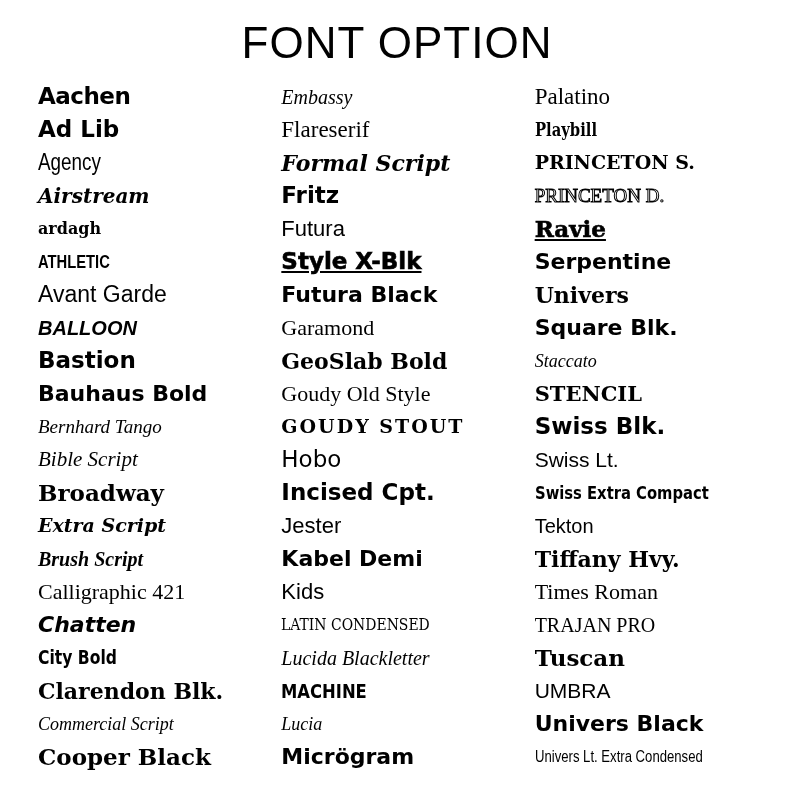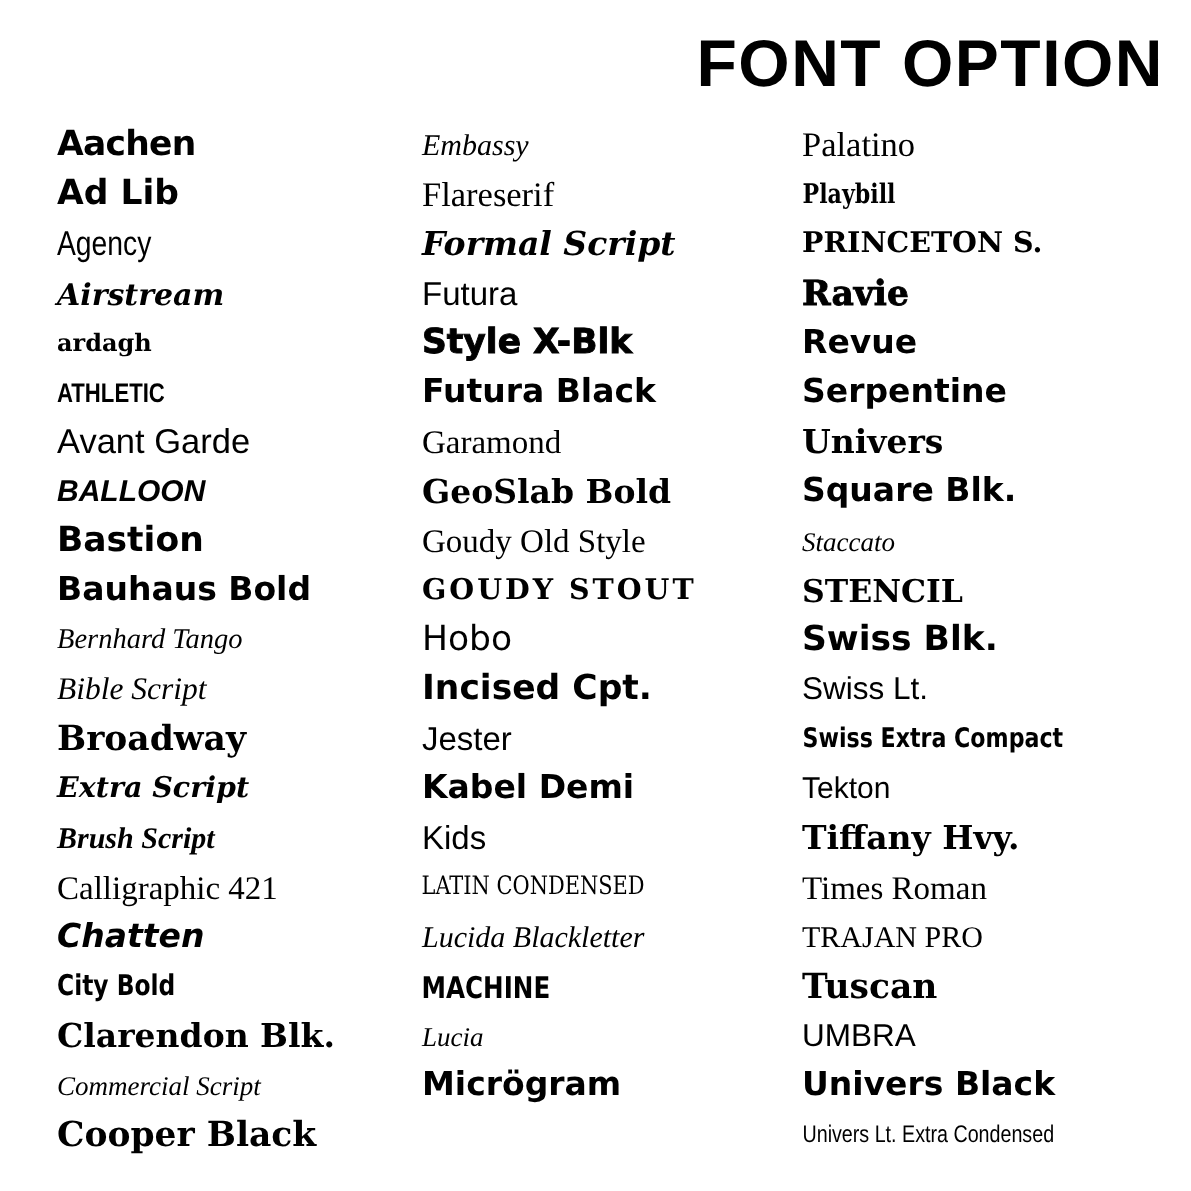--- a/index.html
+++ b/index.html
@@ -15,23 +15,23 @@
     overflow: hidden;
   }
   .page {
     position: relative;
     width: 794px;
     height: 794px;
     box-sizing: border-box;
     padding: 14px 18px 8px 18px;
   }
   .title {
-    text-align: right;
+    text-align: center;
     font-family: "Liberation Sans", sans-serif;
-    font-weight: bold;
+    font-weight: normal;
     font-size: 44px;
     letter-spacing: 1px;
     line-height: 1.05;
     margin: 6px 0 14px 0;
   }
   .columns {
     display: flex;
     flex-direction: row;
     justify-content: space-between;
     align-items: flex-start;
@@ -76,21 +76,21 @@
   .s22 { font-size: 22px; }
   .s23 { font-size: 23px; }
   .s24 { font-size: 16px; }
   .s19 { font-size: 19px; }
   .s18 { font-size: 18px; }
   .s17 { font-size: 17px; }
   .s16 { font-size: 16px; }
   .cond { transform: scaleX(0.82); transform-origin: left center; }
   .wide { letter-spacing: 2px; }
   .tight { letter-spacing: -0.5px; }
-  .heavy { font-weight: bold; -webkit-text-stroke: 0.6px #000; }
+  .heavy { font-weight: bold; text-decoration: underline; -webkit-text-stroke: 0.6px #000; }
   .outline {
     color: #ffffff;
     -webkit-text-stroke: 1px #000000;
   }
 </style>
 </head>
 <body>
 
 <div class="page">
 
@@ -166,20 +166,23 @@
         <div class="row">
           <span class="item f-serif i s20">Embassy</span>
         </div>
         <div class="row">
           <span class="item f-serif s23">Flareserif</span>
         </div>
         <div class="row">
           <span class="item f-dserif b i s22">Formal Script</span>
         </div>
         <div class="row">
+          <span class="item f-dsans b s23">Fritz</span>
+        </div>
+        <div class="row">
           <span class="item f-sans s22">Futura</span>
         </div>
         <div class="row">
           <span class="item f-dsans b s23 heavy">Style X-Blk</span>
         </div>
         <div class="row">
           <span class="item f-dsans b s22">Futura Black</span>
         </div>
         <div class="row">
           <span class="item f-serif s22">Garamond</span>
@@ -228,24 +231,24 @@
         <div class="row">
           <span class="item f-serif s23">Palatino</span>
         </div>
         <div class="row">
           <span class="item f-dserif b s18 cond">Playbill</span>
         </div>
         <div class="row">
           <span class="item f-dserif b s19 caps">PRINCETON S.</span>
         </div>
         <div class="row">
+          <span class="item f-serif s19 caps outline">PRINCETON D.</span>
+        </div>
+        <div class="row">
           <span class="item f-dserif b s23 heavy">Ravie</span>
-        </div>
-        <div class="row">
-          <span class="item f-dsans b s22">Revue</span>
         </div>
         <div class="row">
           <span class="item f-dsans b s22">Serpentine</span>
         </div>
         <div class="row">
           <span class="item f-dserif b s22">Univers</span>
         </div>
         <div class="row">
           <span class="item f-dsans b s22">Square Blk.</span>
         </div>

